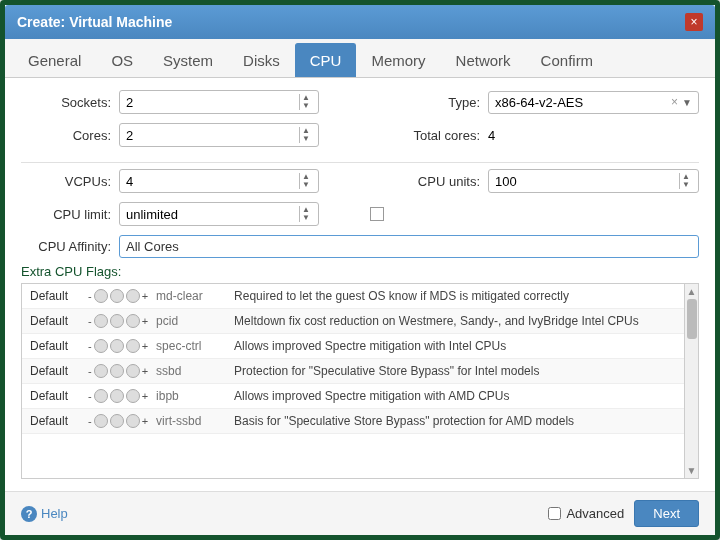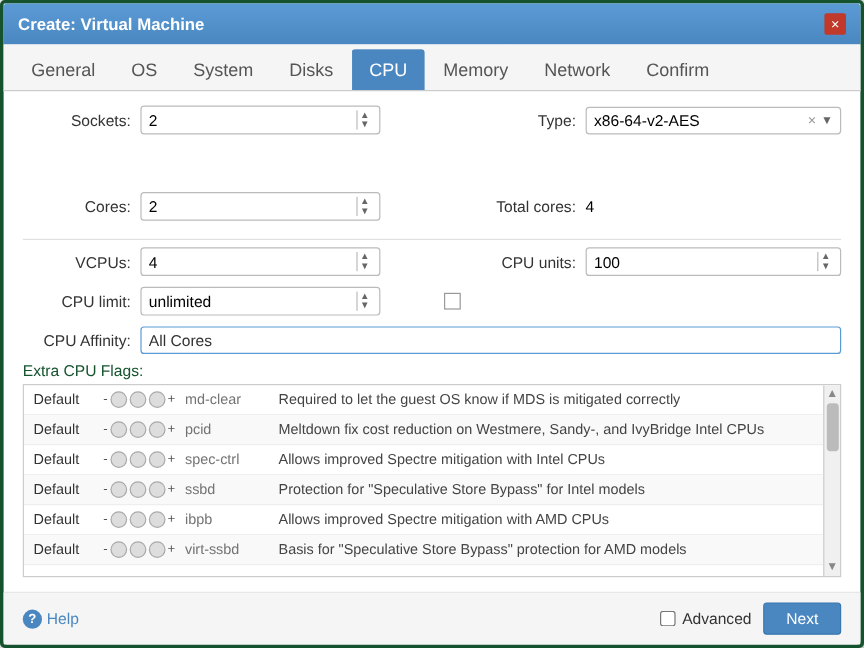--- a/index.html
+++ b/index.html
@@ -1,17 +1,17 @@
 <!DOCTYPE html>
 <html><head>
   <meta charset="utf-8">
   <style>
     * { box-sizing: border-box; margin: 0; padding: 0; }
     body { font-family: 'Segoe UI', Tahoma, Geneva, Verdana, sans-serif; font-size: 13px; background: #f0f0f0; display: flex; justify-content: center; align-items: center; height: 100vh; }
-    .dialog { width: 720px; height: 540px; background: #fff; border: 3px solid #14532d; border-radius: 4px; display: flex; flex-direction: column; box-shadow: 2px 2px 10px rgba(0,0,0,0.3); }
+    .dialog { width: 720px; height: 540px; background: #fff; border: 5px solid #14532d; border-radius: 4px; display: flex; flex-direction: column; box-shadow: 2px 2px 10px rgba(0,0,0,0.3); }
     .title-bar { background: linear-gradient(to bottom, #5b9bd5, #4a87c0); color: white; padding: 8px 12px; display: flex; justify-content: space-between; align-items: center; border-radius: 3px 3px 0 0; }
     .title-bar-text { font-size: 14px; font-weight: 600; }
     .close-btn { width: 18px; height: 18px; background: #c0392b; border: none; border-radius: 2px; color: white; cursor: pointer; display: flex; align-items: center; justify-content: center; font-size: 12px; }
     .tabs { display: flex; background: #f5f5f5; border-bottom: 1px solid #ccc; padding: 0 8px; }
     .tab { padding: 8px 14px; cursor: pointer; border: 1px solid transparent; border-bottom: none; font-size: 15px; color: #555; margin-top: 4px; border-radius: 3px 3px 0 0; }
     .tab.active { background: #4a87c0; color: white; border-color: #4a87c0; }
     .content { flex: 1; padding: 12px 16px; overflow: hidden; display: flex; flex-direction: column; }
     .form-row { display: flex; align-items: center; gap: 8px; margin-bottom: 4px; }
     .form-label { width: 90px; text-align: right; color: #333; font-size: 13px; flex-shrink: 0; }
     .form-label-wide { width: 110px; text-align: right; color: #333; font-size: 13px; flex-shrink: 0; }
@@ -84,21 +84,21 @@
       <div class="form-row" style="flex:1;">
         <span class="form-label-wide">Type:</span>
         <div class="type-select" style="flex:1;">
           <span style="flex:1;">x86-64-v2-AES</span>
           <span class="type-x">×</span>
           <span class="type-dropdown">▼</span>
         </div>
       </div>
     </div>
 
-    <div style="display:flex; gap:20px; margin-bottom:5px;margin-top:39px;">
+    <div style="display:flex; gap:20px; margin-bottom:5px;">
       <div class="form-row" style="flex:1;">
         <span class="form-label">Cores:</span>
         <div class="form-input" style="max-width:200px;">
           <input type="text" value="2" style="">
           <div class="spinner">
             <span class="spinner-btn">▲</span>
             <span class="spinner-btn">▼</span>
           </div>
         </div>
       </div>

